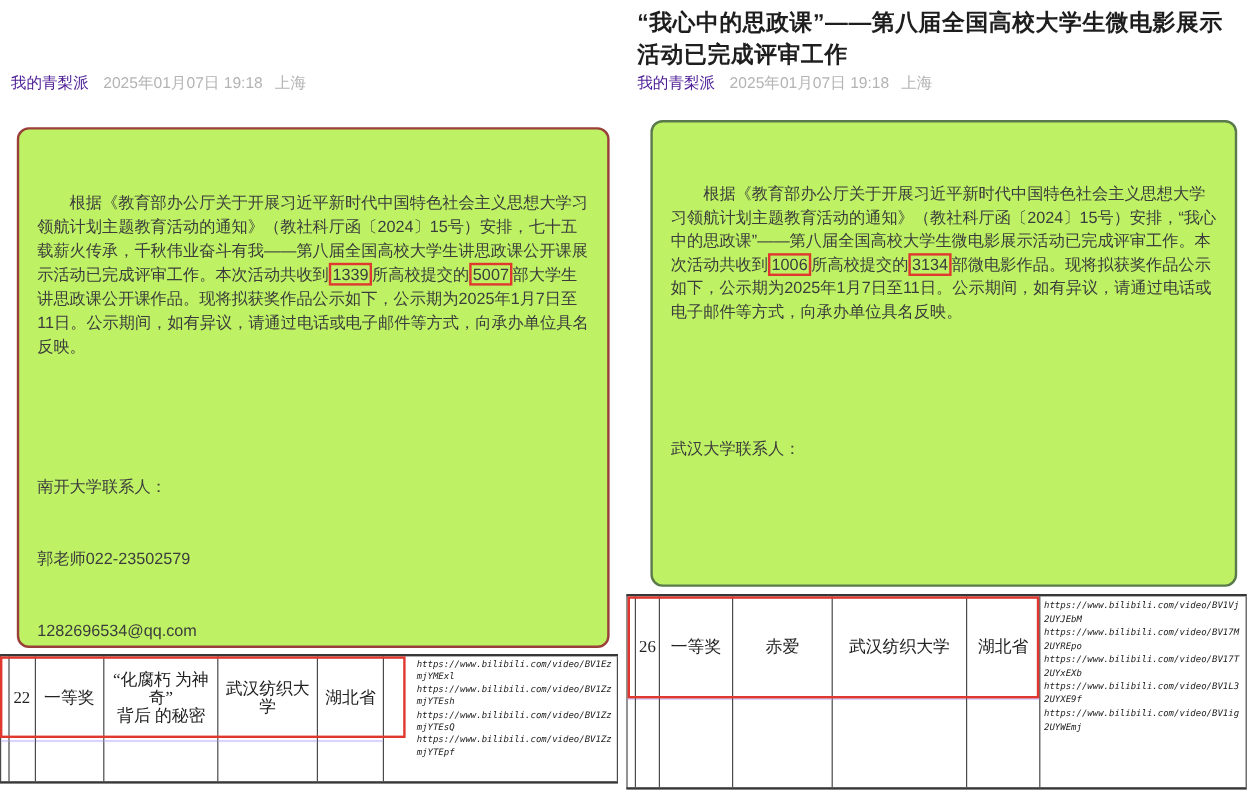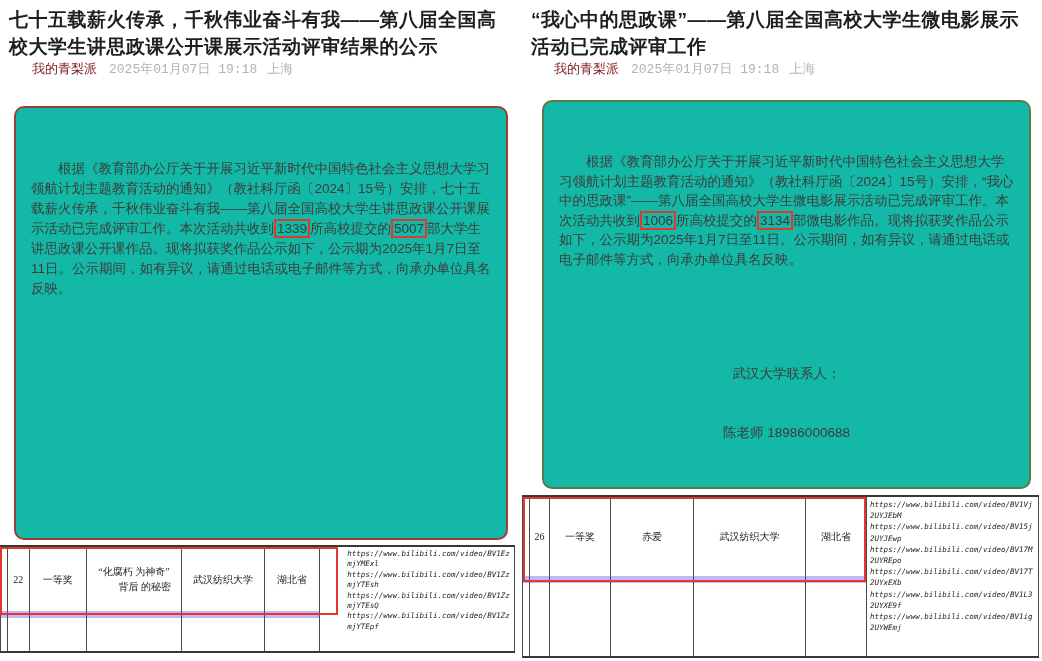--- a/index.html
+++ b/index.html
@@ -11,47 +11,47 @@
   .article-title {
     position:absolute; font-size:19px; font-weight:700; color:#1e1e1e;
     line-height:27px; letter-spacing:.5px;
   }
   #left-title  { left:9px;  top:6px; width:500px; }
   #right-title { left:531px; top:6px; width:503px; }
 
   .byline { position:absolute; font-size:13px; color:#b3b3b3; }
   #left-byline  { left:9px;   top:60px; }
   #right-byline { left:531px; top:60px; }
-  .byline .account { color:#7f1d1d; margin-right:12px;margin-left:23px; }
-  .byline .date { margin-right:10px;font-family:Liberation Mono, monospace; }
+  .byline .account { color:#4c1d95; margin-right:12px; }
+  .byline .date { margin-right:10px; }
 
   .docbox {
     position:absolute; border-radius:10px; padding:11px 15px;
     font-size:13.5px; line-height:20px; color:#3c3c3c; white-space:pre-wrap;
-    background:#14b8a6;
+    background:#bef264;
   }
   #left-box  { left:14px;  top:106px; width:494px; height:434px; border:2px solid #9a3f3a; }
   #right-box { left:542px; top:100px; width:489px; height:389px; border:2px solid #5b7a4b; }
   #right-box { line-height:19.5px; }
   .lead { text-indent:2em; }
   .stat { border:2px solid #e0372e; padding:0 1px; }
-  .contact { margin-top:17px;text-align:center; }
+  .contact { margin-top:17px; }
 
   .tbl {
     position:absolute; display:flex; align-items:stretch;
     font-family:"Liberation Serif","DejaVu Serif",serif; color:#222;
     border-top:2px solid #383838; border-bottom:2px solid #383838; border-left:1px solid #4a4a4a;
     background:#fff;
   }
   #left-table  { left:0;     top:545px; width:515px; height:108px; }
   #right-table { left:522px; top:495px; width:517px; height:163px; }
   .col { border-right:1px solid #4a4a4a; height:100%; }
   .cell-main {
     display:flex; flex-direction:column; align-items:center; justify-content:center;
-    font-size:10px; line-height:15px; border-bottom:7px solid #c4b5fd; text-align:center;
+    font-size:14px; line-height:15px; border-bottom:1px solid #c4b5fd; text-align:center;
     white-space:pre-wrap;
   }
   #left-table  .cell-main { height:71px; }
   #right-table .cell-main { height:86px; }
   .work-l2 { align-self:flex-end; padding-right:10px;text-align:center; }
   .urlcell {
     padding:2px 3px; font-family:"DejaVu Sans Mono","Liberation Mono",monospace;
     font-size:7.5px; color:#1a1a1a; word-break:break-all;font-style:italic;
   }
   #left-table  .urlcell { line-height:10.4px;margin-left:24px; }
@@ -59,27 +59,31 @@
 
   .red-overlay { position:absolute; border:2px solid #e0372e; background:transparent; }
   #left-red  { left:0px;   top:547px; width:338px; height:68px; }
   #right-red { left:523px; top:497px; width:343px; height:85px; }
 </style>
 </head>
 <body>
 
 <div id="stage">
 
-  <div id="left-title" class="article-title">七十五载薪火传承，千秋伟业奋斗有我——第八届全国高校大学生讲思政课公开课展示活动评审结果的公示</div>
   <div id="left-byline" class="byline">
     <span class="account">我的青梨派</span><span class="date">2025年01月07日 19:18</span><span class="loc">上海</span>
   </div>
 
   <div id="left-box" class="docbox">
     <div class="lead"><span>根据《教育部办公厅关于开展习近平新时代中国特色社会主义思想大学习领航计划主题教育活动的通知》（教社科厅函〔2024〕15号）安排，七十五载薪火传承，千秋伟业奋斗有我——第八届全国高校大学生讲思政课公开课展示活动已完成评审工作。本次活动共收到</span><span class="stat">1339</span><span>所高校提交的</span><span class="stat">5007</span><span>部大学生讲思政课公开课作品。现将拟获奖作品公示如下，公示期为2025年1月7日至11日。公示期间，如有异议，请通过电话或电子邮件等方式，向承办单位具名反映。</span></div>
+    <div class="contact">
+      <div>南开大学联系人：</div>
+      <div>郭老师022-23502579</div>
+      <div>1282696534@qq.com</div>
+    </div>
     <div class="contact">
       
       
       
     </div>
     
     
   </div>
 
   <div id="left-table" class="tbl">
@@ -115,21 +119,20 @@
 
   <div id="right-title" class="article-title">“我心中的思政课”——第八届全国高校大学生微电影展示活动已完成评审工作</div>
   <div id="right-byline" class="byline">
     <span class="account">我的青梨派</span><span class="date">2025年01月07日 19:18</span><span class="loc">上海</span>
   </div>
 
   <div id="right-box" class="docbox">
     <div class="lead"><span>根据《教育部办公厅关于开展习近平新时代中国特色社会主义思想大学习领航计划主题教育活动的通知》（教社科厅函〔2024〕15号）安排，“我心中的思政课”——第八届全国高校大学生微电影展示活动已完成评审工作。本次活动共收到</span><span class="stat">1006</span><span>所高校提交的</span><span class="stat">3134</span><span>部微电影作品。现将拟获奖作品公示如下，公示期为2025年1月7日至11日。公示期间，如有异议，请通过电话或电子邮件等方式，向承办单位具名反映。</span></div>
     <div class="contact">
       <div>武汉大学联系人：</div>
-      <div>陈老师 18986000688</div>
     </div>
     <div class="contact">
       <div>教育部社科司联系人：</div>
       <div>王老师  010-66097523</div>
       
     </div>
     
     
   </div>
 
@@ -147,21 +150,20 @@
         <div class="cell-main">赤爱</div>
       </div>
     <div class="col" style="width:112px">
         <div class="cell-main">武汉纺织大学</div>
       </div>
     <div class="col" style="width:61px">
         <div class="cell-main">湖北省</div>
       </div>
     <div class="col urlcell" style="width:172px">
       <div>https://www.bilibili.com/video/BV1Vj2UYJEbM</div>
-      <div>https://www.bilibili.com/video/BV15j2UYJEwp</div>
       <div>https://www.bilibili.com/video/BV17M2UYREpo</div>
       <div>https://www.bilibili.com/video/BV17T2UYxEXb</div>
       <div>https://www.bilibili.com/video/BV1L32UYXE9f</div>
       <div>https://www.bilibili.com/video/BV1ig2UYWEmj</div>
     </div>
   </div>
   <div id="right-red" class="red-overlay"></div>
 
 </div>
 

